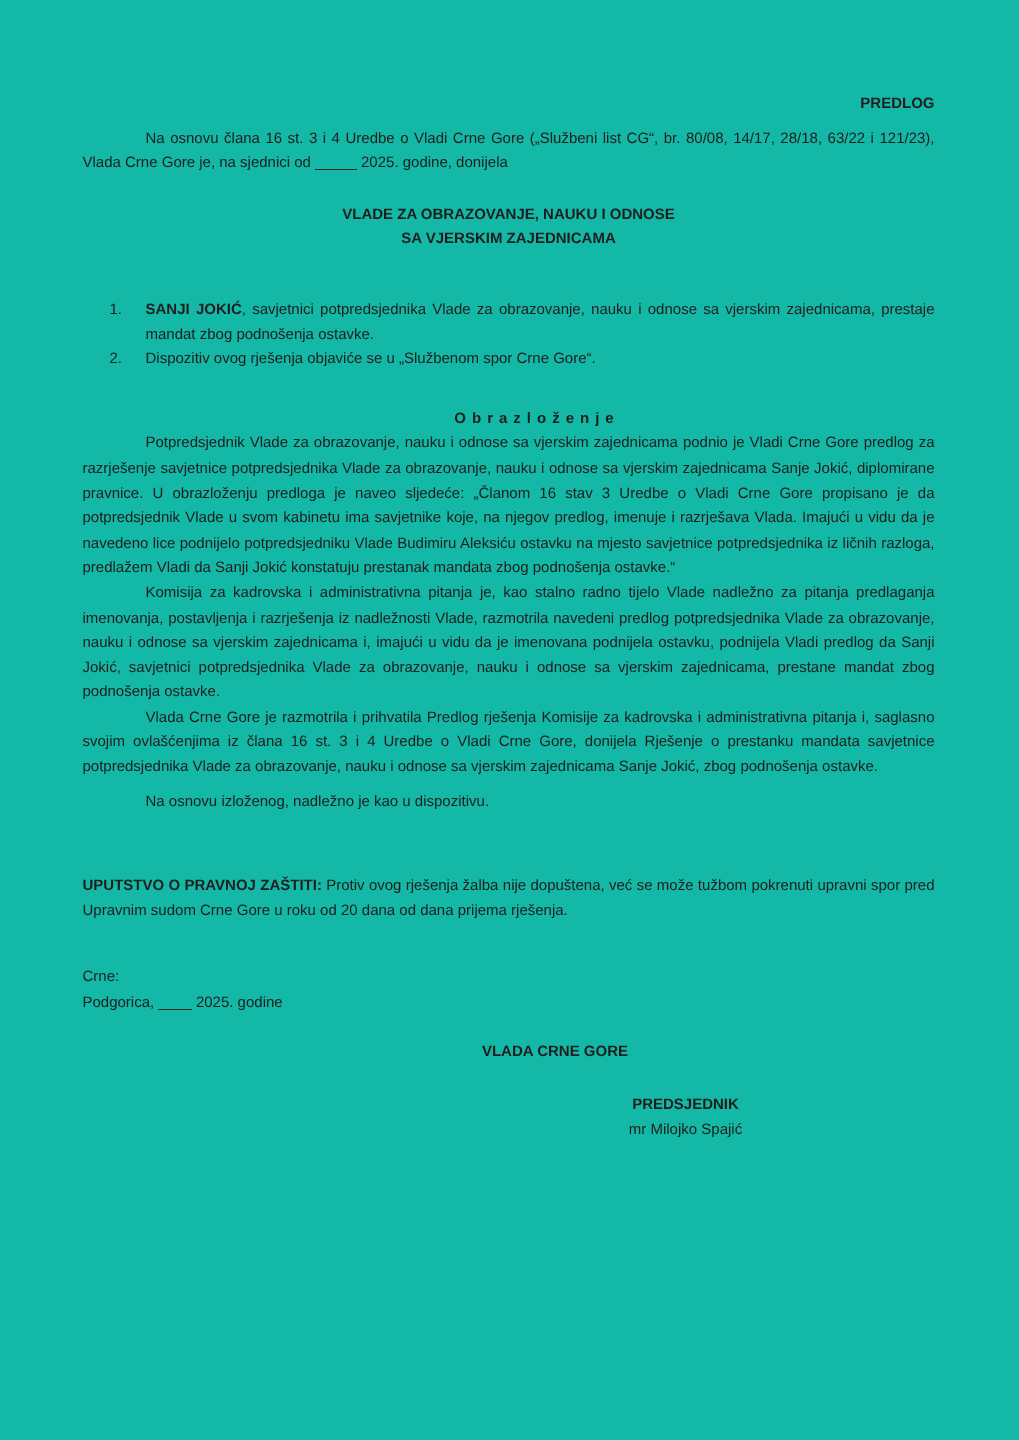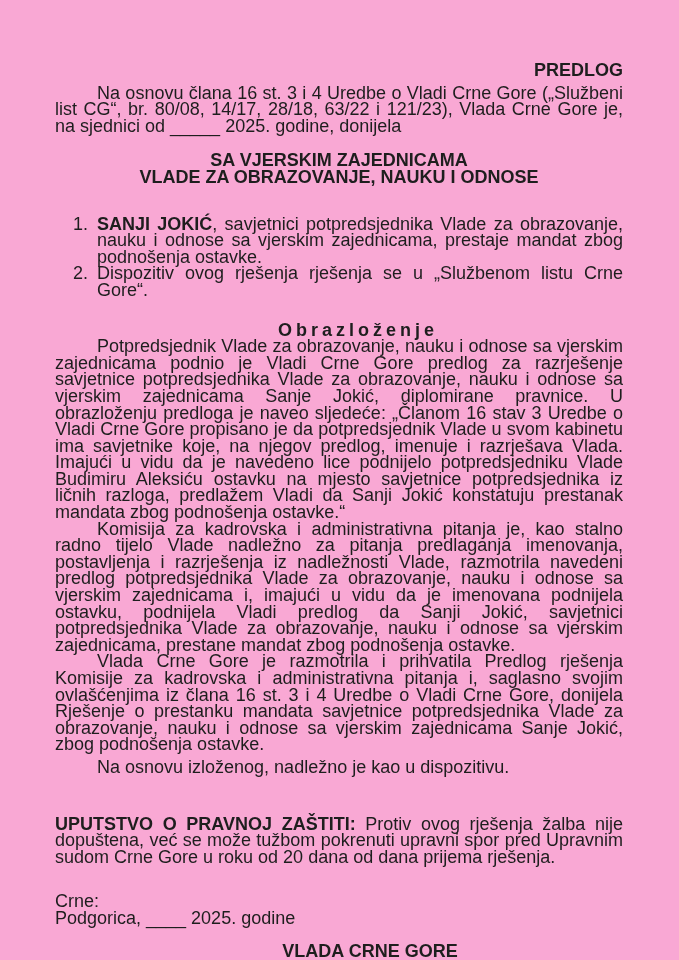--- a/index.html
+++ b/index.html
@@ -5,24 +5,24 @@
   html, body {
     margin: 0;
     padding: 0;
     background: #ffffff;
   }
   .page {
     position: relative;
     width: 679px;
     height: 960px;
     box-sizing: border-box;
-    background: #f9a8d4;
+    background: #14b8a6;
     padding: 62px 56px 0 55px;
     font-family: "Liberation Sans", sans-serif;
-    font-size: 18px;
+    font-size: 10px;
     line-height: 16.6px;
     color: #1e1e1e;
     overflow: hidden;
   }
   p, div { margin: 0; }
   .just { text-align: justify; }
   .indent { text-indent: 42px; }
   .predlog {
     text-align: right;
     font-weight: bold;
@@ -73,32 +73,32 @@
 </head>
 <body>
 
 <div class="page">
 
   <div class="predlog">PREDLOG</div>
 
   <p class="intro indent just">Na osnovu člana 16 st. 3 i 4 Uredbe o Vladi Crne Gore („Službeni list CG“, br. 80/08, 14/17, 28/18, 63/22 i 121/23), Vlada Crne Gore je, na sjednici od _____ 2025. godine, donijela</p>
 
   <div class="title-block">
+    <div>VLADE ZA OBRAZOVANJE, NAUKU I ODNOSE</div>
     <div>SA VJERSKIM ZAJEDNICAMA</div>
-    <div>VLADE ZA OBRAZOVANJE, NAUKU I ODNOSE</div>
   </div>
 
   <div class="list-block">
     <div class="list-item">
       <span class="list-num">1.</span>
       <span><b>SANJI JOKIĆ</b><span>, savjetnici potpredsjednika Vlade za obrazovanje, nauku i odnose sa vjerskim zajednicama, prestaje mandat zbog podnošenja ostavke.</span></span>
     </div>
     <div class="list-item">
       <span class="list-num">2.</span>
-      <span><b></b><span>Dispozitiv ovog rješenja rješenja se u „Službenom listu Crne Gore“.</span></span>
+      <span><b></b><span>Dispozitiv ovog rješenja objaviće se u „Službenom spor Crne Gore“.</span></span>
     </div>
   </div>
 
   <div class="section-heading">Obrazloženje</div>
 
   <p class="para-first indent just">Potpredsjednik Vlade za obrazovanje, nauku i odnose sa vjerskim zajednicama podnio je Vladi Crne Gore predlog za razrješenje savjetnice potpredsjednika Vlade za obrazovanje, nauku i odnose sa vjerskim zajednicama Sanje Jokić, diplomirane pravnice. U obrazloženju predloga je naveo sljedeće: „Članom 16 stav 3 Uredbe o Vladi Crne Gore propisano je da potpredsjednik Vlade u svom kabinetu ima savjetnike koje, na njegov predlog, imenuje i razrješava Vlada. Imajući u vidu da je navedeno lice podnijelo potpredsjedniku Vlade Budimiru Aleksiću ostavku na mjesto savjetnice potpredsjednika iz ličnih razloga, predlažem Vladi da Sanji Jokić konstatuju prestanak mandata zbog podnošenja ostavke.“</p>
 
   <p class="indent just">Komisija za kadrovska i administrativna pitanja je, kao stalno radno tijelo Vlade nadležno za pitanja predlaganja imenovanja, postavljenja i razrješenja iz nadležnosti Vlade, razmotrila navedeni predlog potpredsjednika Vlade za obrazovanje, nauku i odnose sa vjerskim zajednicama i, imajući u vidu da je imenovana podnijela ostavku, podnijela Vladi predlog da Sanji Jokić, savjetnici potpredsjednika Vlade za obrazovanje, nauku i odnose sa vjerskim zajednicama, prestane mandat zbog podnošenja ostavke.</p>
 
   <p class="indent just">Vlada Crne Gore je razmotrila i prihvatila Predlog rješenja Komisije za kadrovska i administrativna pitanja i, saglasno svojim ovlašćenjima iz člana 16 st. 3 i 4 Uredbe o Vladi Crne Gore, donijela Rješenje o prestanku mandata savjetnice potpredsjednika Vlade za obrazovanje, nauku i odnose sa vjerskim zajednicama Sanje Jokić, zbog podnošenja ostavke.</p>
@@ -107,14 +107,18 @@
 
   <p class="legal-block just"><b>UPUTSTVO O PRAVNOJ ZAŠTITI:</b><span> Protiv ovog rješenja žalba nije dopuštena, već se može tužbom pokrenuti upravni spor pred Upravnim sudom Crne Gore u roku od 20 dana od dana prijema rješenja.</span></p>
 
   <div class="footer-block">
     <div>Crne:</div>
     <div>Podgorica, ____ 2025. godine</div>
   </div>
 
   <div class="gov-line">VLADA CRNE GORE</div>
 
+  <div class="signature-block">
+    <div class="sig-title">PREDSJEDNIK</div>
+    <div class="sig-name">mr Milojko Spajić</div>
+  </div>
 
 </div>
 
 </body></html>

